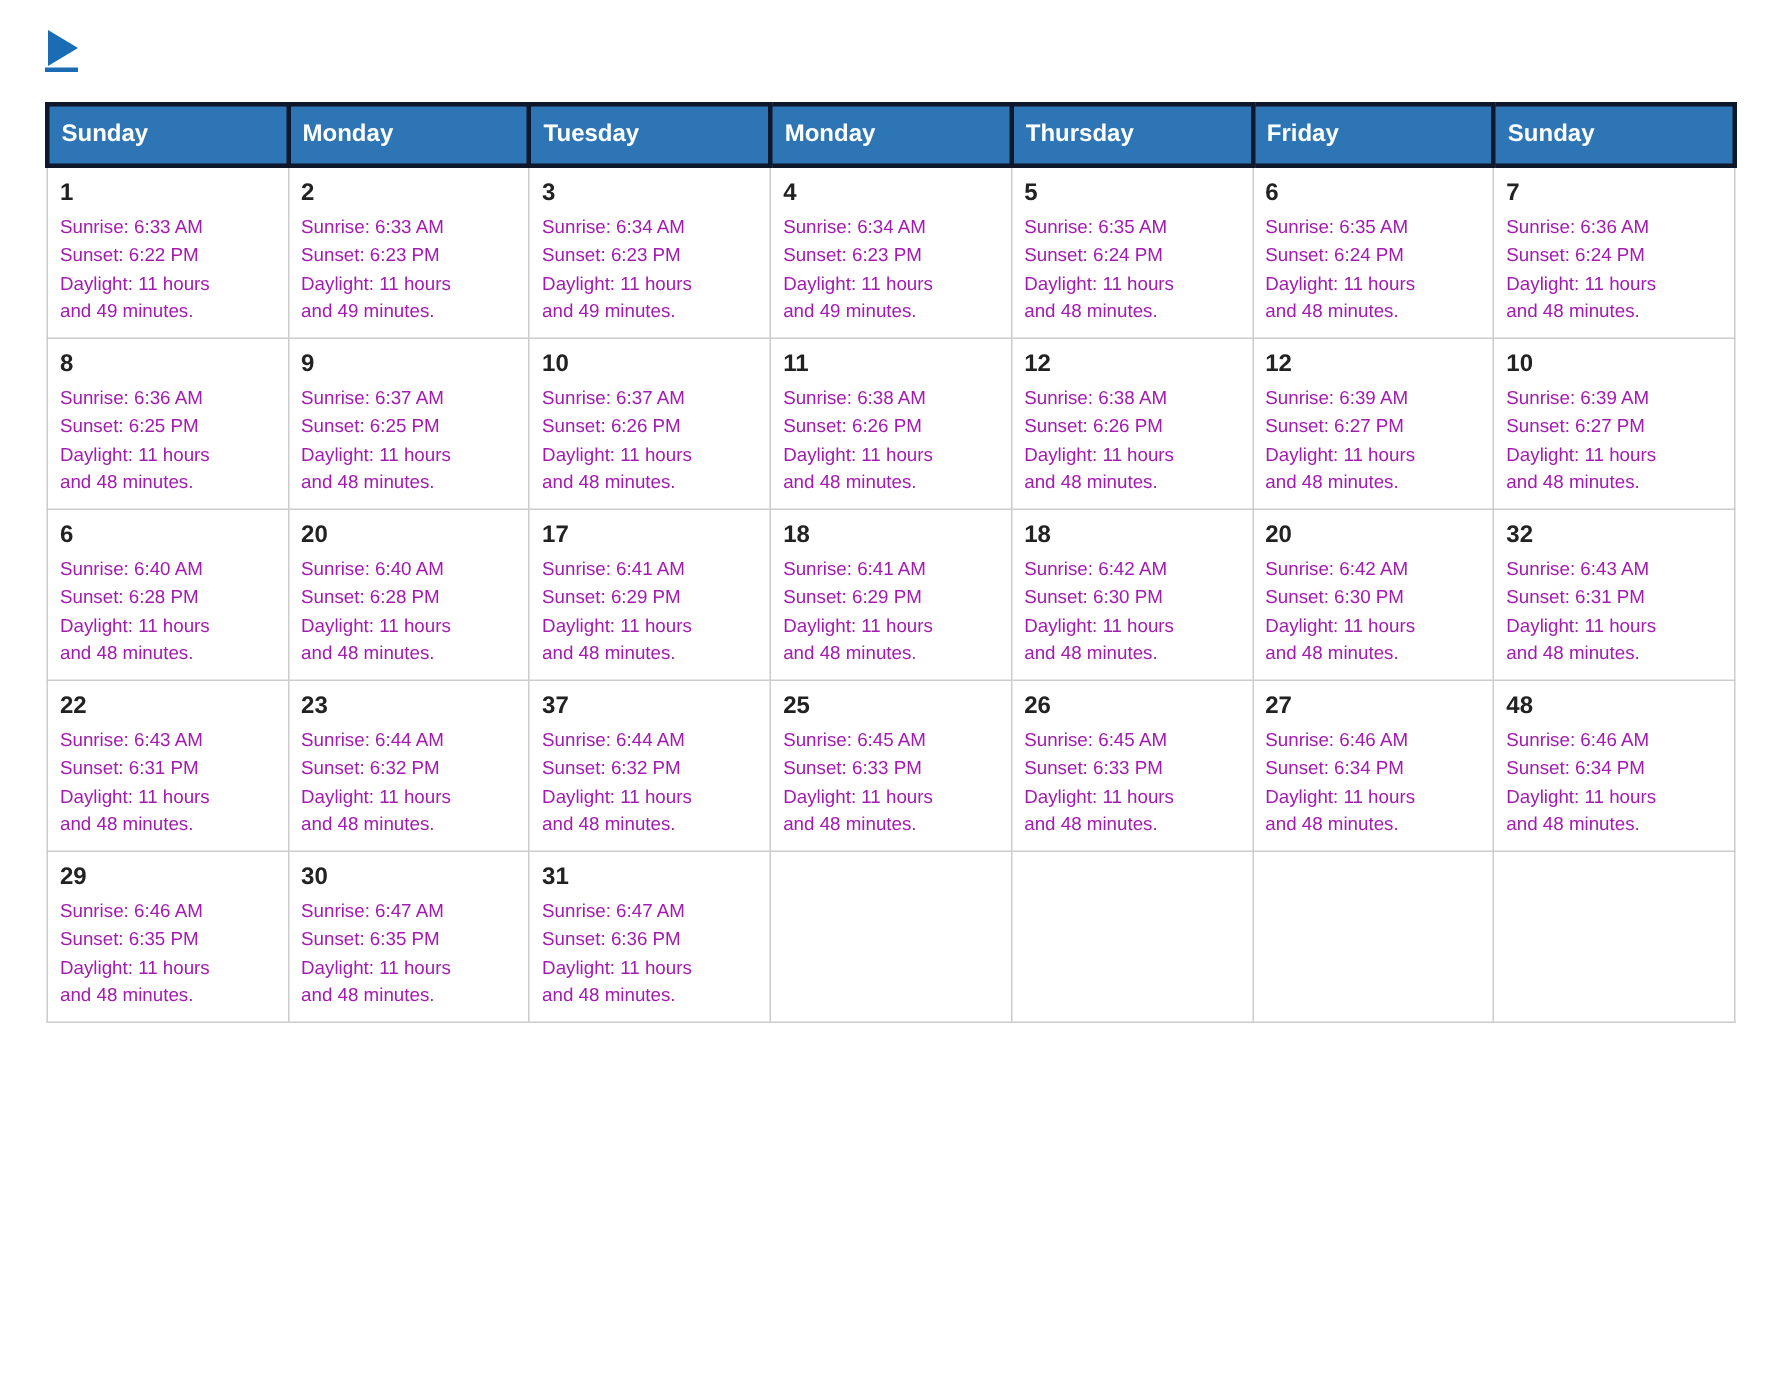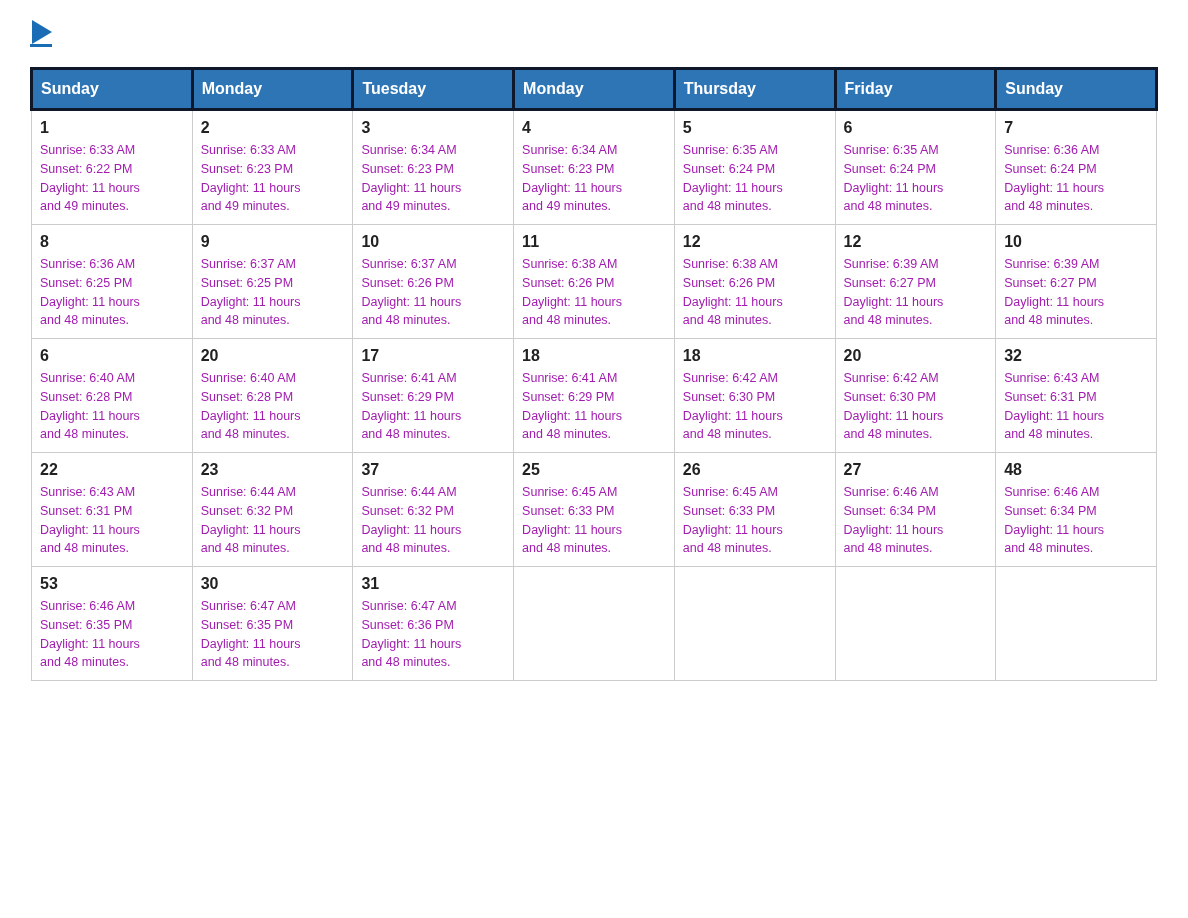--- a/index.html
+++ b/index.html
@@ -393,21 +393,21 @@
         <div class="day-info">
           Sunrise: 6:46 AM<br>
           Sunset: 6:34 PM<br>
           Daylight: 11 hours<br>
           and 48 minutes.
         </div>
         </td>
       </tr>
       <tr>
         <td>
-          <span class="day-number">53</span>
+          <span class="day-number">29</span>
         <div class="day-info">
           Sunrise: 6:46 AM<br>
           Sunset: 6:35 PM<br>
           Daylight: 11 hours<br>
           and 48 minutes.
         </div>
         </td>
         <td>
           <span class="day-number">30</span>
         <div class="day-info">

